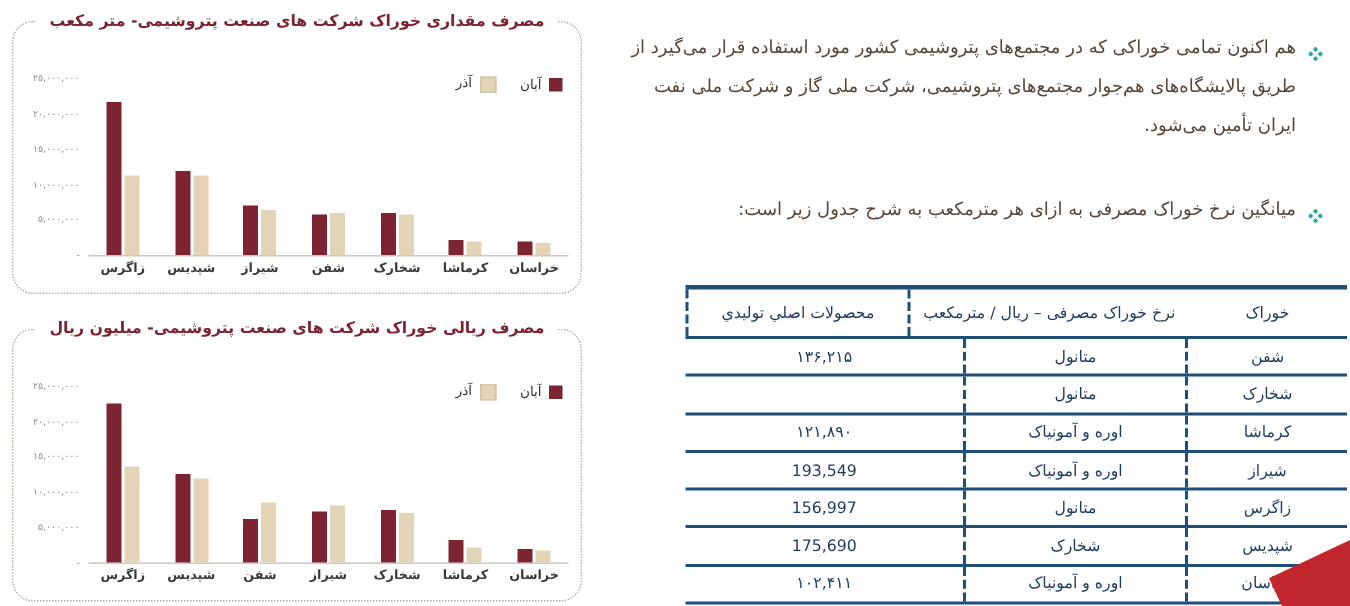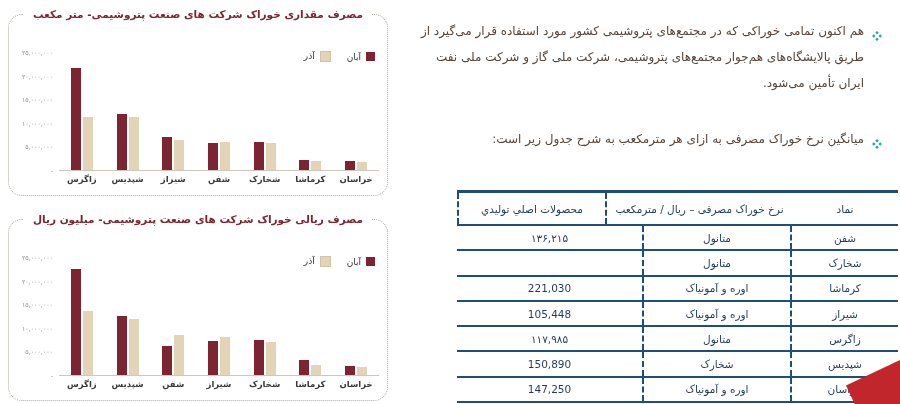--- a/index.html
+++ b/index.html
@@ -208,57 +208,57 @@
     <span class="note-marker">
       <svg width="10" height="10" viewBox="0 0 10 10" aria-hidden="true">
         <path d="M5 0 L6.8 1.8 L5 3.6 L3.2 1.8 Z M8.2 3.2 L10 5 L8.2 6.8 L6.4 5 Z M5 6.4 L6.8 8.2 L5 10 L3.2 8.2 Z M1.8 3.2 L3.6 5 L1.8 6.8 L0 5 Z" fill="#2fa79b"></path>
       </svg>
     </span>
     <div class="note-text">میانگین نرخ خوراک مصرفی به ازای هر مترمکعب به شرح جدول زیر است:</div>
   </div>
 
   <div class="ftable">
     <div class="trow header">
-        <div class="tcell col0">نماد</div>
+        <div class="tcell col0">خوراک</div>
         <div class="tcell col2">نرخ خوراک مصرفی – ریال / مترمکعب</div>
         <div class="tcell col1">محصولات اصلي توليدي</div>
       </div>
     <div>
         <div class="trow data">
           <div class="tcell col0">شفن</div>
           <div class="tcell col1">متانول</div>
           <div class="tcell col2" dir="ltr">۱۳۶,۲۱۵</div>
         </div>
         <div class="trow data">
           <div class="tcell col0">شخارک</div>
           <div class="tcell col1">متانول</div>
         </div>
         <div class="trow data">
           <div class="tcell col0">کرماشا</div>
           <div class="tcell col1">اوره و آمونیاک</div>
-          <div class="tcell col2" dir="ltr">221,030</div>
+          <div class="tcell col2" dir="ltr">۱۲۱,۸۹۰</div>
         </div>
         <div class="trow data">
           <div class="tcell col0">شیراز</div>
           <div class="tcell col1">اوره و آمونیاک</div>
-          <div class="tcell col2" dir="ltr">105,448</div>
+          <div class="tcell col2" dir="ltr">193,549</div>
         </div>
         <div class="trow data">
           <div class="tcell col0">زاگرس</div>
           <div class="tcell col1">متانول</div>
-          <div class="tcell col2" dir="ltr">۱۱۷,۹۸۵</div>
+          <div class="tcell col2" dir="ltr">156,997</div>
         </div>
         <div class="trow data">
           <div class="tcell col0">شپدیس</div>
           <div class="tcell col1">شخارک</div>
-          <div class="tcell col2" dir="ltr">150,890</div>
+          <div class="tcell col2" dir="ltr">175,690</div>
         </div>
         <div class="trow data">
           <div class="tcell col0">خراسان</div>
           <div class="tcell col1">اوره و آمونیاک</div>
-          <div class="tcell col2" dir="ltr">147,250</div>
+          <div class="tcell col2" dir="ltr">۱۰۲,۴۱۱</div>
         </div>
       </div>
   </div>
 
   <div class="corner"></div>
 
 </div>
 
 </body></html>

